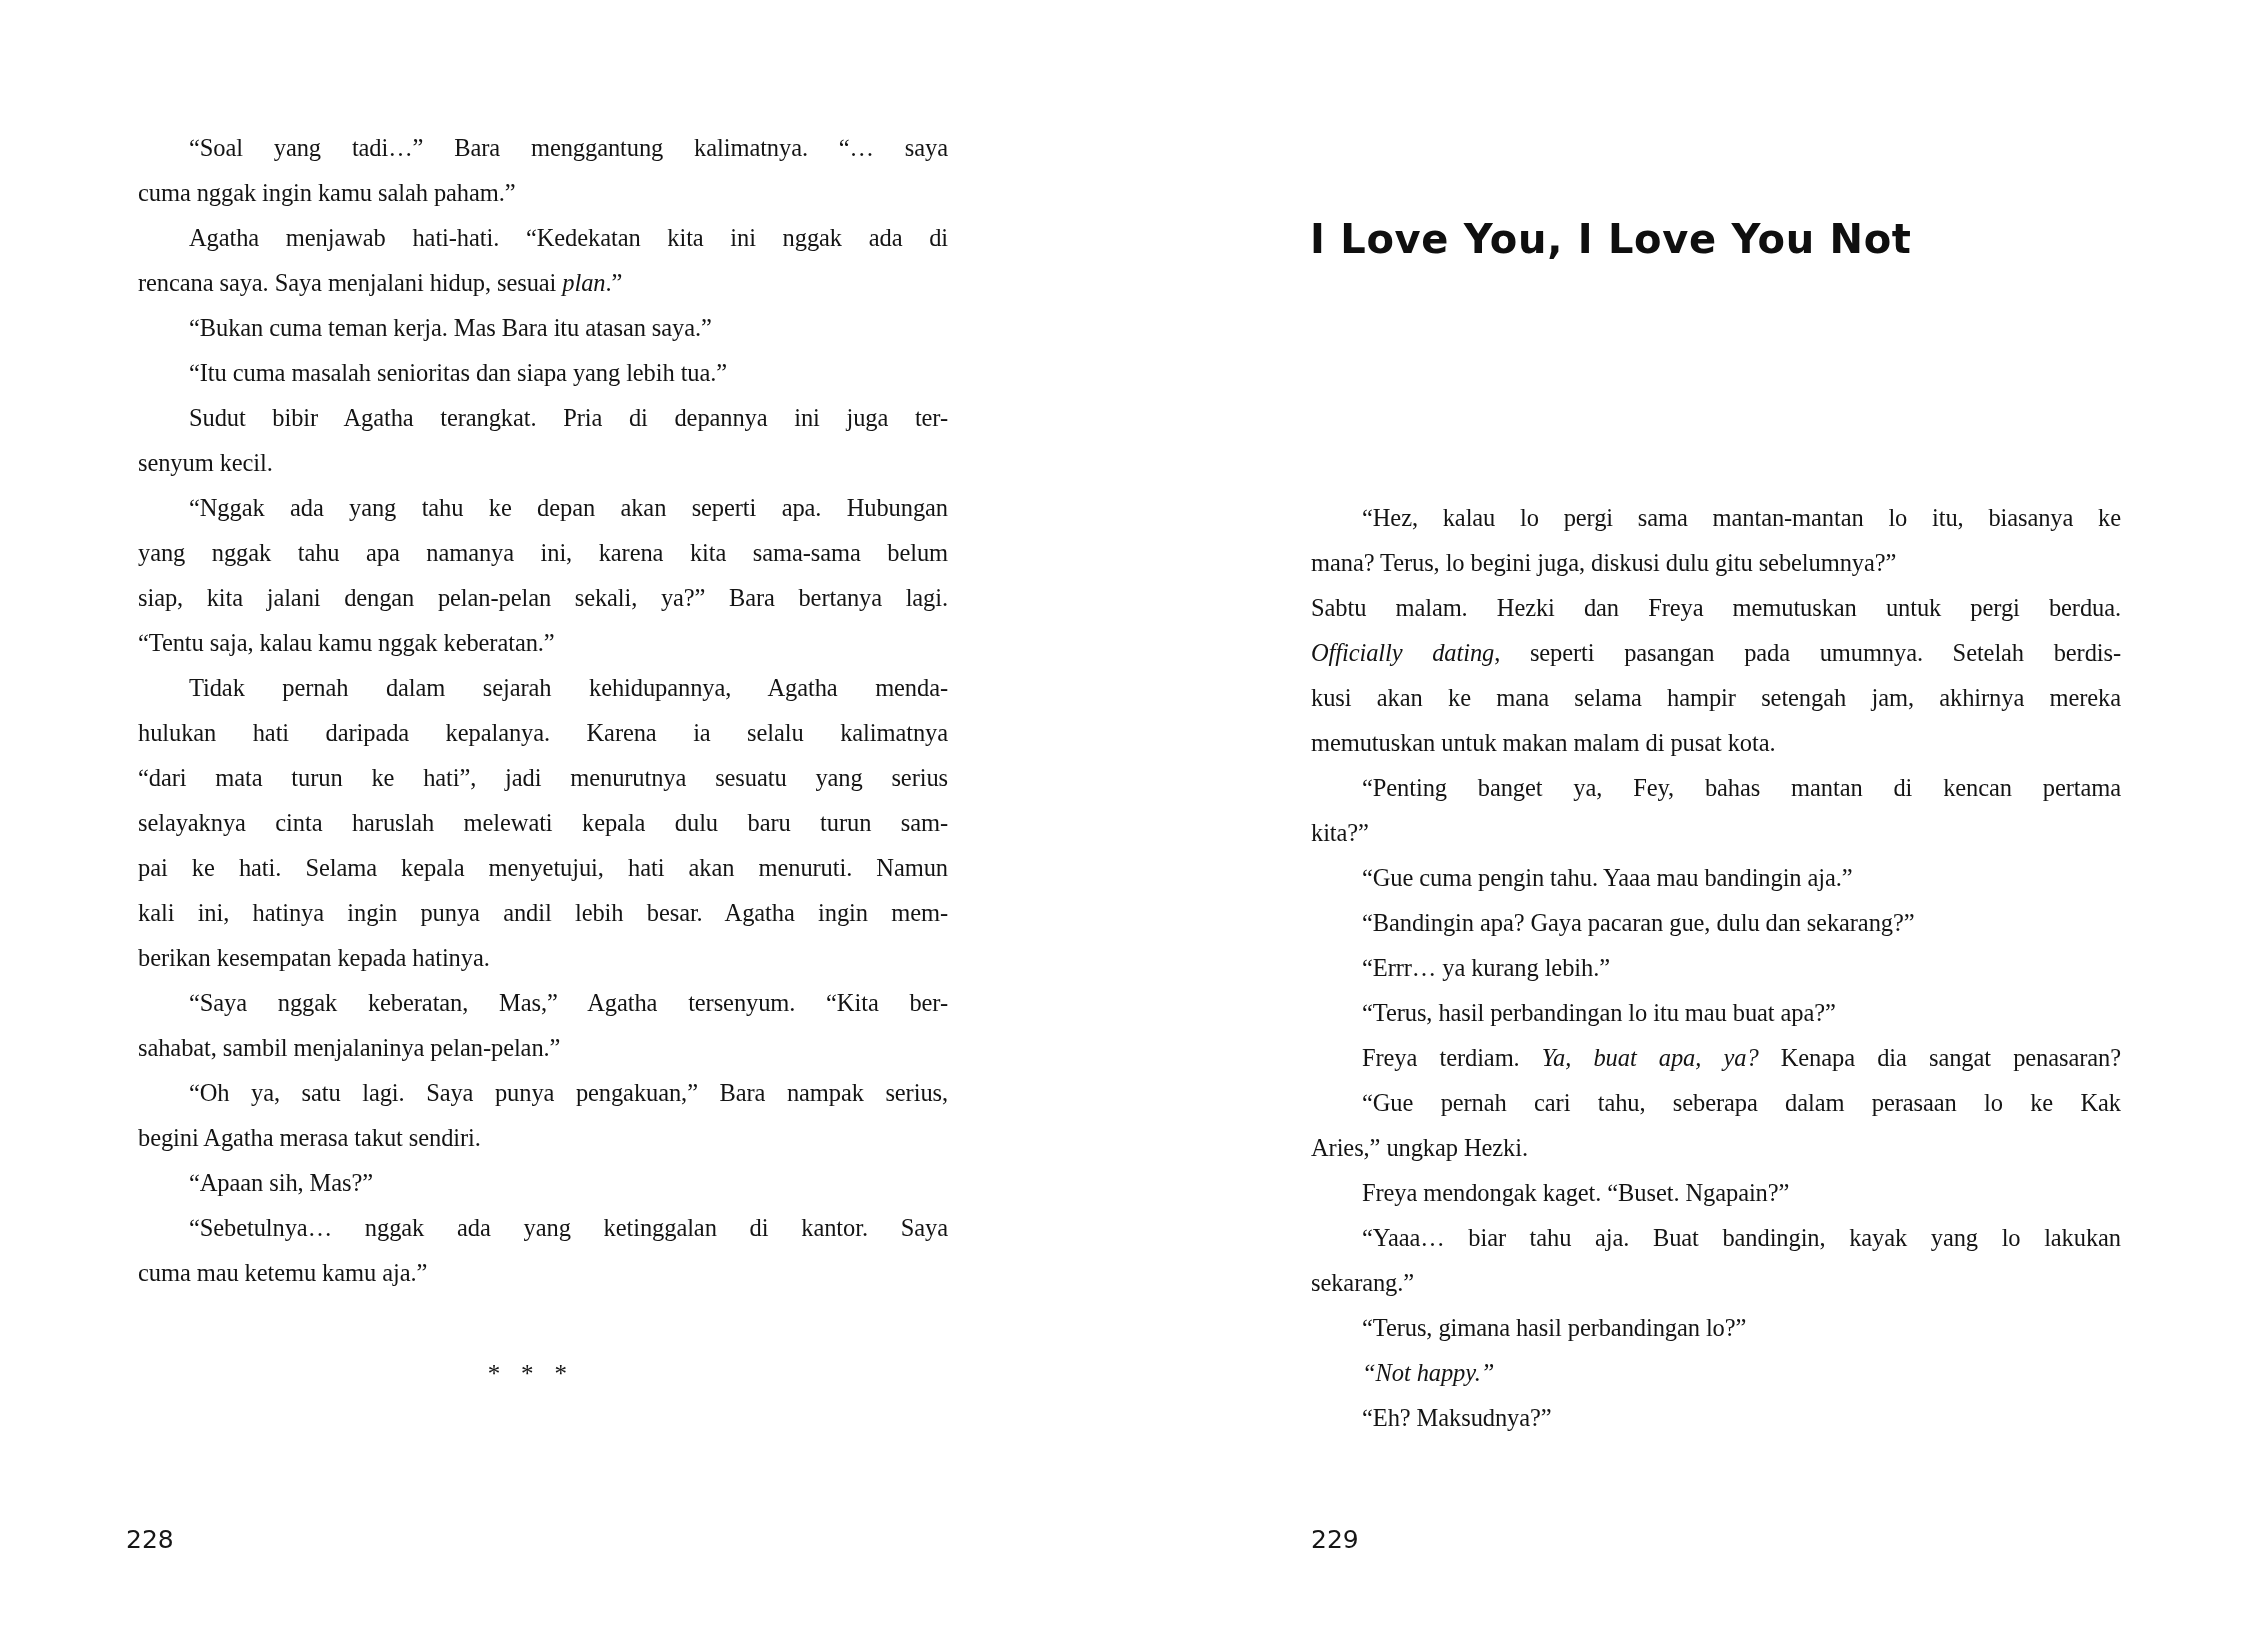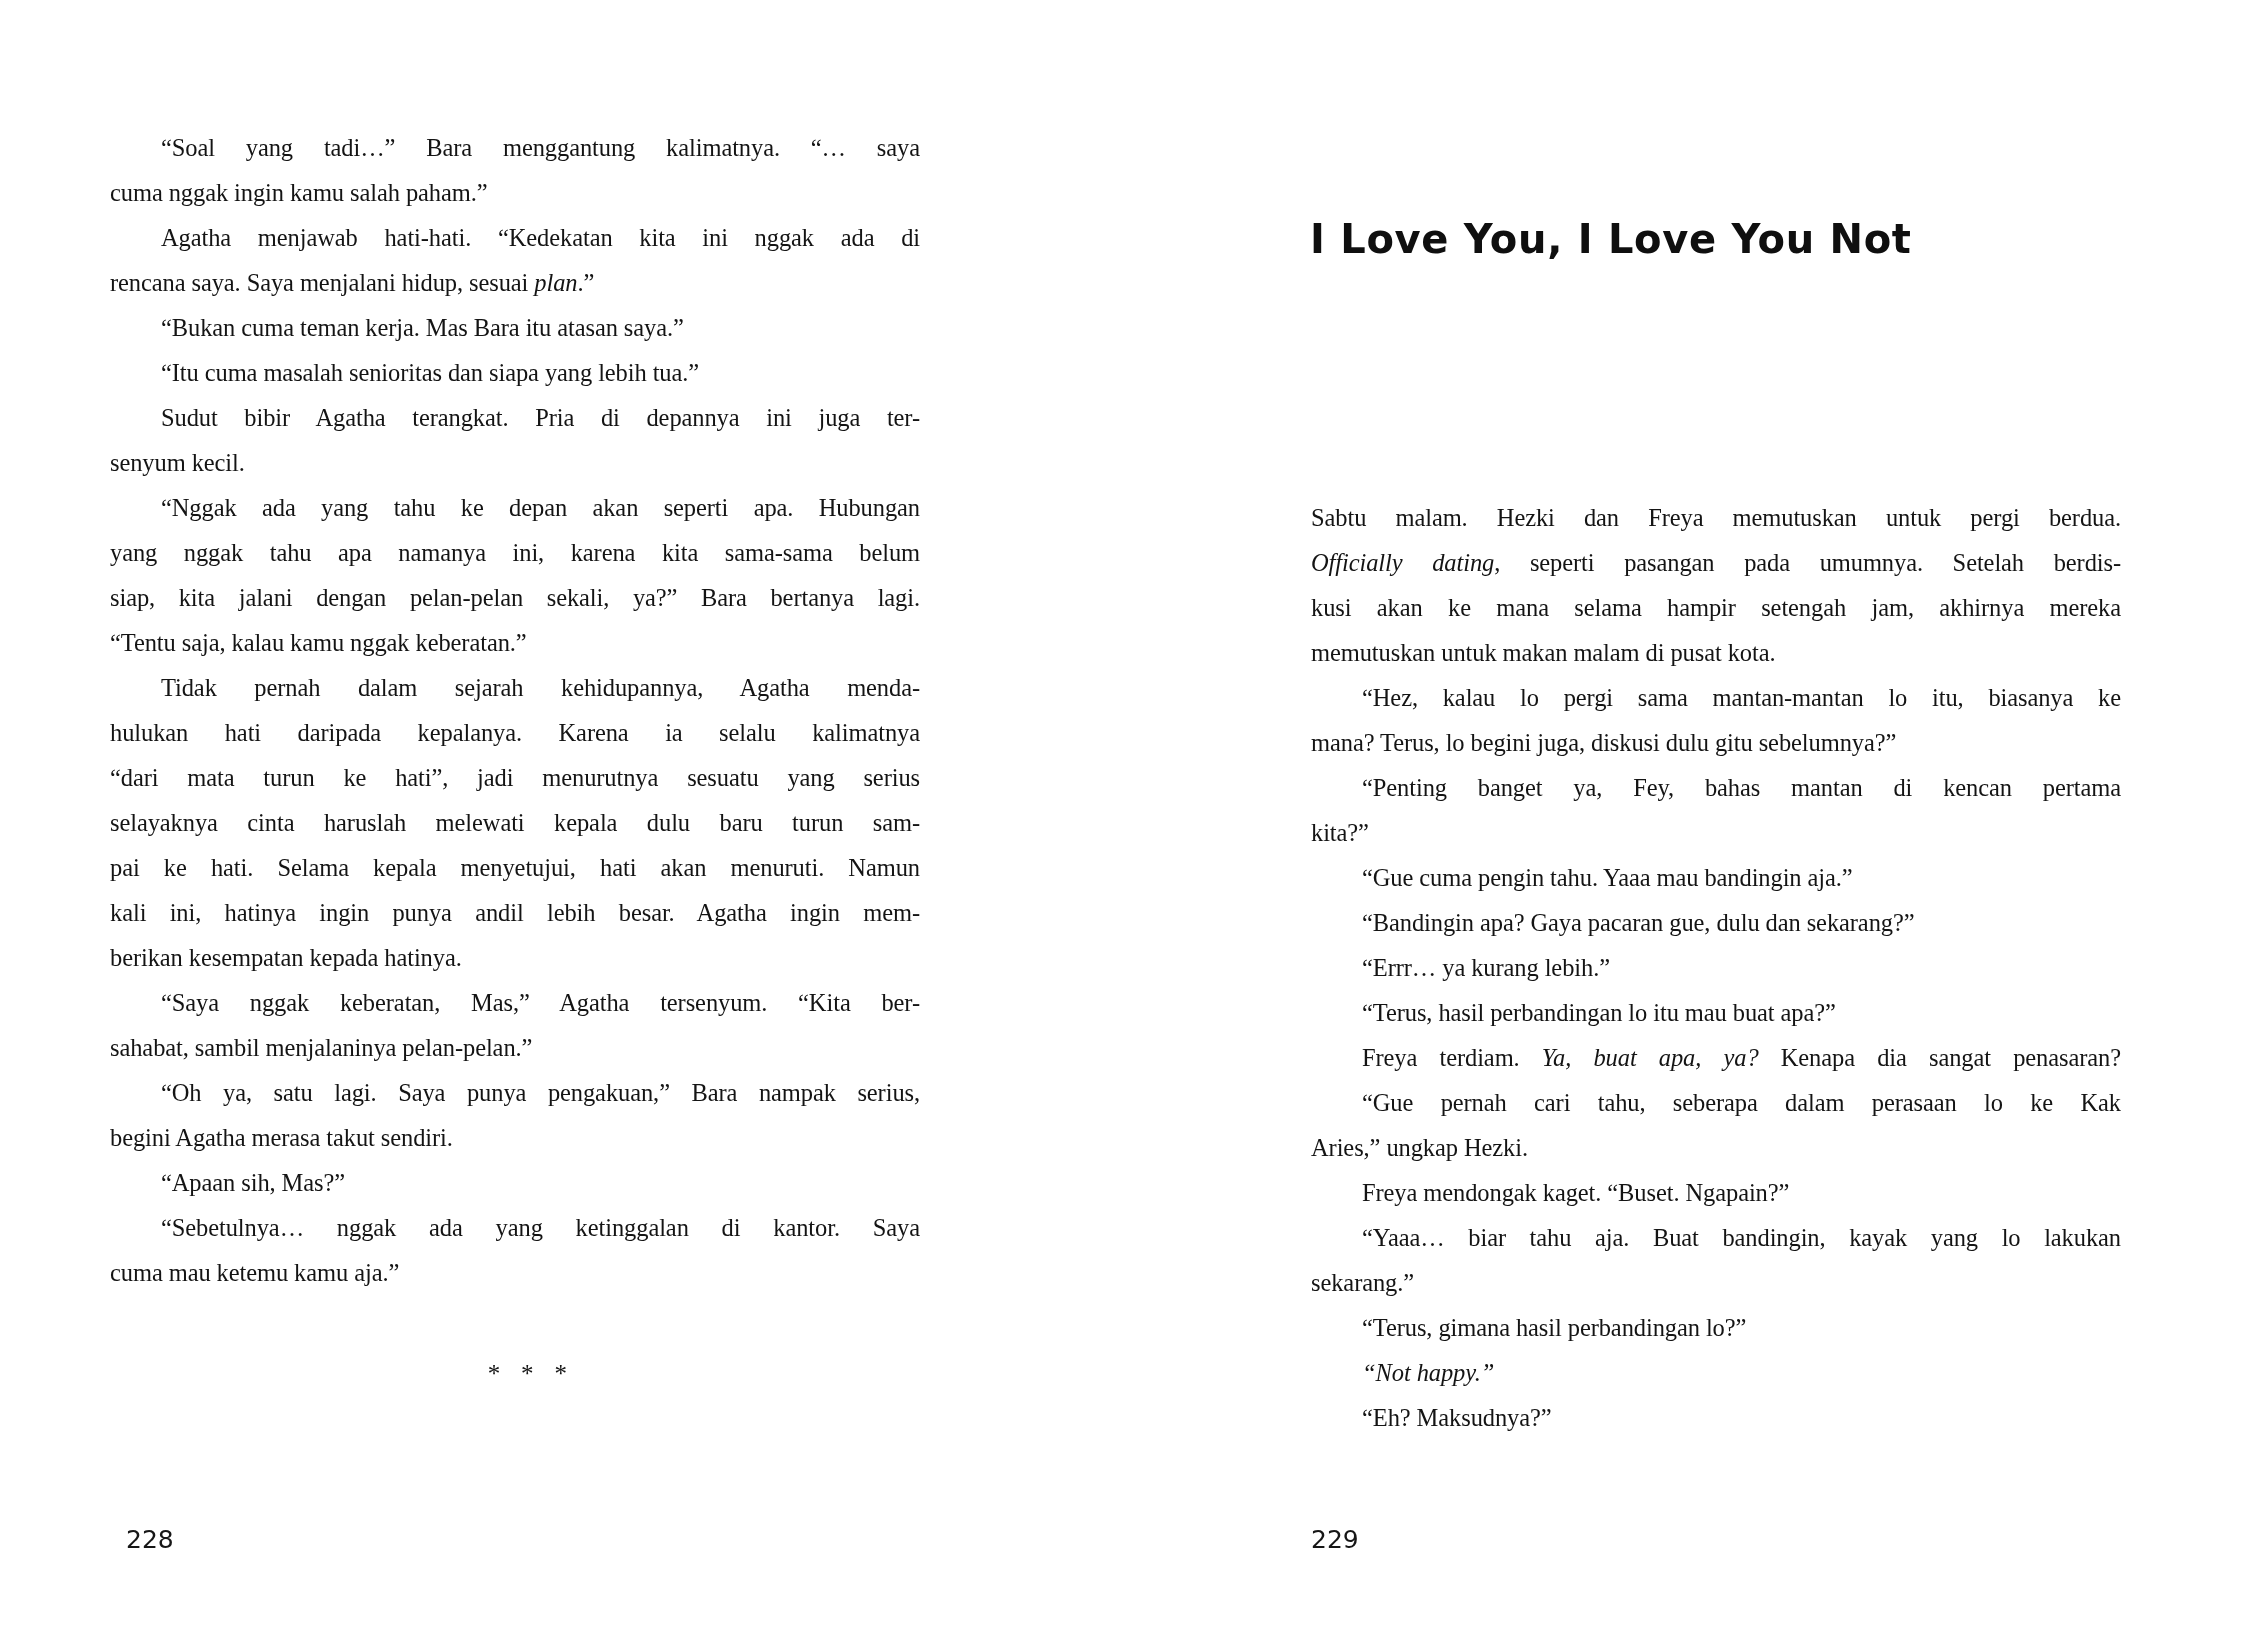--- a/index.html
+++ b/index.html
@@ -12,21 +12,21 @@
     color:#141414;
     overflow:hidden;
   }
   .text-col{
     position:absolute;
     width:810px;
     font-size:24.5px;
     line-height:45px;
     letter-spacing:-0.1px;
   }
-  #left-text{left:110px;top:125px;font-family:Liberation Serif, serif;}
+  #left-text{left:138px;top:125px;font-family:Liberation Serif, serif;}
   #right-text{left:1311px;top:495px;}
   .line{
     text-align:justify;
     text-align-last:justify;
   }
   .line.end{text-align-last:left;}
   .line.first{text-indent:51px;}
   .it{font-style:italic;}
   .chapter-title{
     position:absolute;
@@ -119,28 +119,28 @@
     </div>
 
   <div class="divider">* * *</div>
 
   <div id="pagenum-left" class="pagenum">228</div>
 
   <div class="chapter-title">I Love You, I Love You Not</div>
 
   <div id="right-text" class="text-col">
       <div class="para">
+        <div class="line first"><span>“Hez, kalau lo pergi sama mantan-mantan lo itu, biasanya ke</span></div>
+        <div class="line end"><span>mana? Terus, lo begini juga, diskusi dulu gitu sebelumnya?”</span></div>
+      </div>
+      <div class="para">
         <div class="line"><span>Sabtu malam. Hezki dan Freya memutuskan untuk pergi berdua.</span></div>
         <div class="line"><span class="it">Officially dating</span><span>, seperti pasangan pada umumnya. Setelah berdis-</span></div>
         <div class="line"><span>kusi akan ke mana selama hampir setengah jam, akhirnya mereka</span></div>
         <div class="line end"><span>memutuskan untuk makan malam di pusat kota.</span></div>
-      </div>
-      <div class="para">
-        <div class="line first"><span>“Hez, kalau lo pergi sama mantan-mantan lo itu, biasanya ke</span></div>
-        <div class="line end"><span>mana? Terus, lo begini juga, diskusi dulu gitu sebelumnya?”</span></div>
       </div>
       <div class="para">
         <div class="line first"><span>“Penting banget ya, Fey, bahas mantan di kencan pertama</span></div>
         <div class="line end"><span>kita?”</span></div>
       </div>
       <div class="para">
         <div class="line end first"><span>“Gue cuma pengin tahu. Yaaa mau bandingin aja.”</span></div>
       </div>
       <div class="para">
         <div class="line end first"><span>“Bandingin apa? Gaya pacaran gue, dulu dan sekarang?”</span></div>

